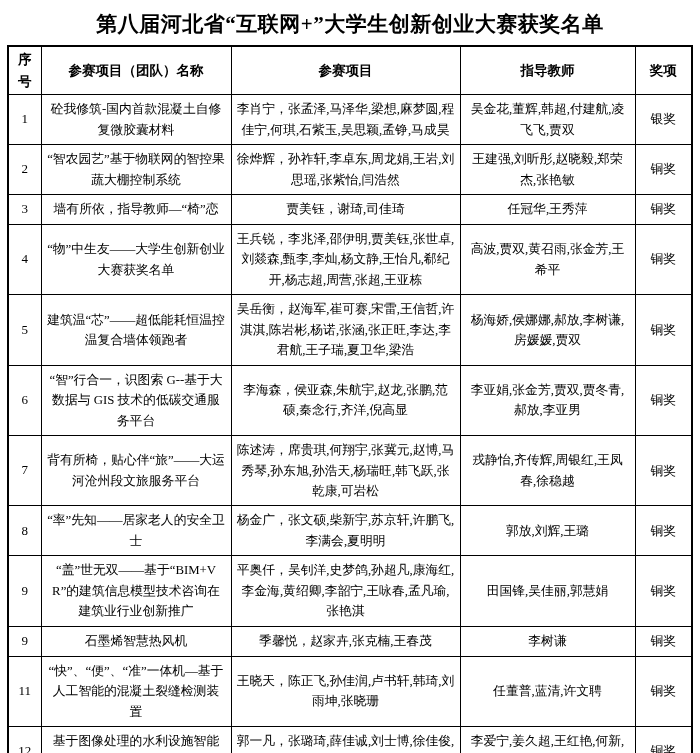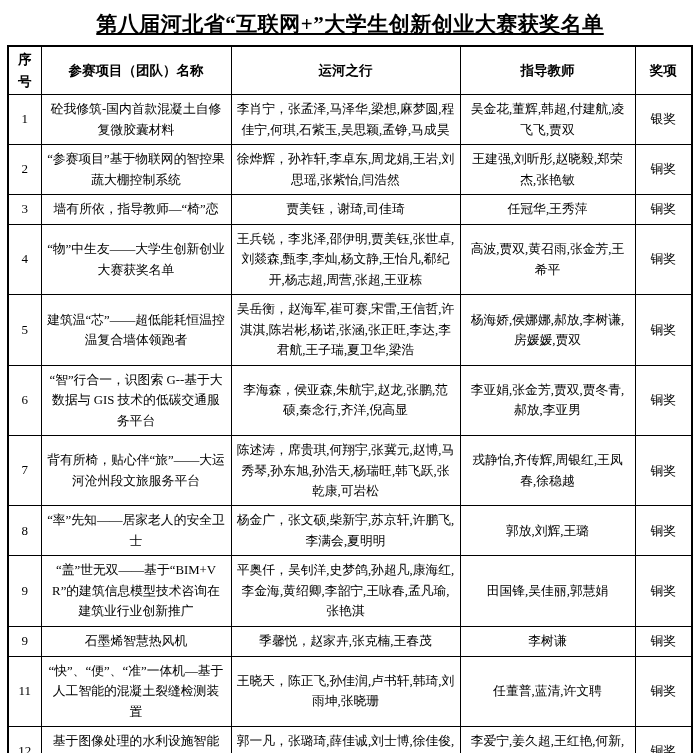--- a/index.html
+++ b/index.html
@@ -16,21 +16,20 @@
     box-sizing: border-box;
     padding-top: 6px;
   }
   .doc-title {
     text-align: center;
     font-weight: bold;
     font-size: 21px;
     letter-spacing: 0.5px;
     padding: 4px 0 7px 0;
     font-family: "Liberation Serif", "DejaVu Serif", serif;
-    text-decoration: underline;
   }
   table.awards {
     border-collapse: collapse;
     table-layout: fixed;
     width: 684px;
     margin: 0 auto;
     border: 2px solid #000000;
   }
   col.c-no      { width: 33px;  }
   col.c-project { width: 190px; }
@@ -67,36 +66,36 @@
       <col class="c-no">
       <col class="c-project">
       <col class="c-members">
       <col class="c-teachers">
       <col class="c-award">
     </colgroup>
     <thead>
       <tr>
         <th>序号</th>
         <th>参赛项目（团队）名称</th>
-        <th>运河之行</th>
+        <th>参赛项目</th>
         <th>指导教师</th>
         <th>奖项</th>
       </tr>
     </thead>
     <tbody>
         <tr>
           <td class="col-no">1</td>
           <td class="col-project">砼我修筑-国内首款混凝土自修复微胶囊材料</td>
           <td class="col-members">李肖宁，张孟泽,马泽华,梁想,麻梦圆,程佳宁,何琪,石紫玉,吴思颖,孟铮,马成昊</td>
           <td class="col-teachers">吴金花,董辉,韩超,付建航,凌飞飞,贾双</td>
           <td class="col-award">银奖</td>
         </tr>
         <tr>
           <td class="col-no">2</td>
-          <td class="col-project">“参赛项目”基于物联网的智控果蔬大棚控制系统</td>
+          <td class="col-project">“智农园艺”基于物联网的智控果蔬大棚控制系统</td>
           <td class="col-members">徐烨辉，孙祚轩,李卓东,周龙娟,王岩,刘思瑶,张紫怡,闫浩然</td>
           <td class="col-teachers">王建强,刘昕彤,赵晓毅,郑荣杰,张艳敏</td>
           <td class="col-award">铜奖</td>
         </tr>
         <tr>
           <td class="col-no">3</td>
           <td class="col-project">墙有所依，指导教师—“椅”恋</td>
           <td class="col-members">贾美钰，谢琦,司佳琦</td>
           <td class="col-teachers">任冠华,王秀萍</td>
           <td class="col-award">铜奖</td>

